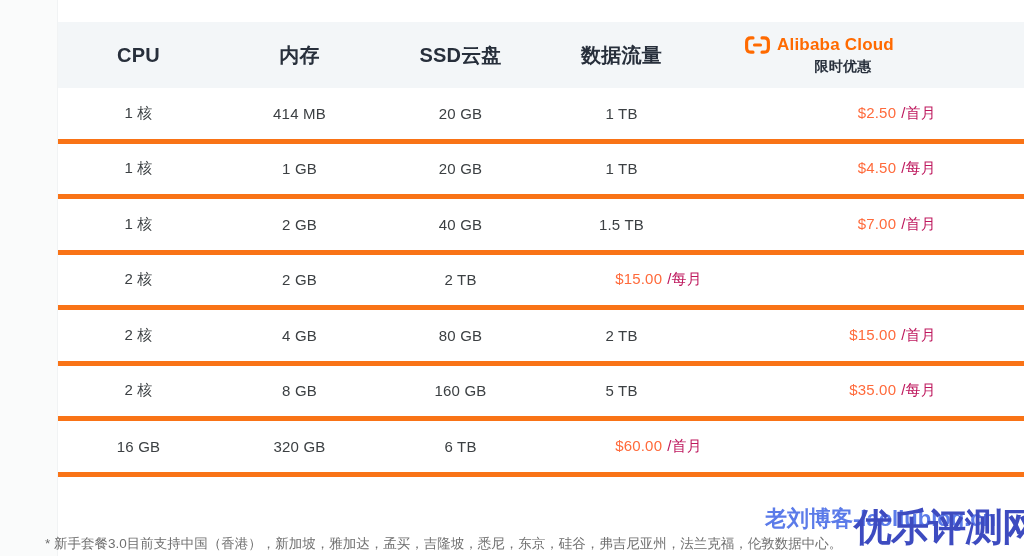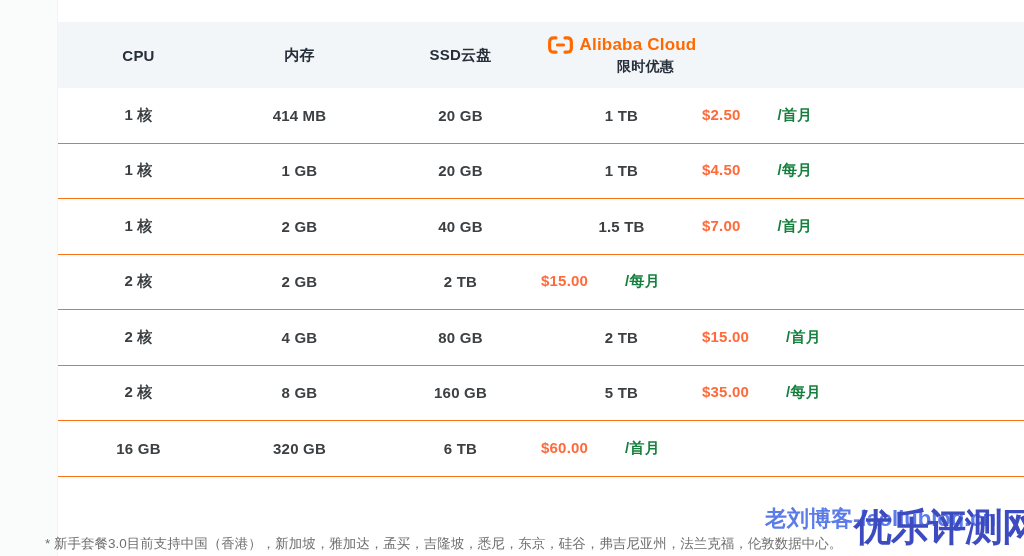--- a/index.html
+++ b/index.html
@@ -31,33 +31,32 @@
     grid-template-columns: 161px 161px 161px 161px 234px 1fr;
     align-items: center;
   }
   .table-header {
     height: 66px;
     background: var(--header-bg, #f3f6f8);
   }
   .data-row {
     height: 55.5px;
     box-sizing: border-box;
-    border-bottom: 1px solid #f97316;
+    border-bottom: 5px solid #f97316;
     background: #ffffff;
-    font-weight: bold;
   }
   .cell {
     text-align: center;
     font-size: 15px;
     color: #3c4043;
     letter-spacing: 0.2px;
   }
   .th {
     font-weight: bold;
-    font-size: 15px;
+    font-size: 20px;
     color: #272f3b;
   }
   .promo-head {
     display: flex;
     flex-direction: column;
     align-items: center;
     justify-content: center;
     gap: 3px;
   }
   .brand {
@@ -70,33 +69,32 @@
     white-space: nowrap;
   }
   .promo-sub {
     font-weight: bold;
     font-size: 14px;
     color: #272f3b;
     margin-left: 48px;
   }
   .price-cell {
     display: flex;
-    justify-content: flex-start;
+    justify-content: flex-end;
     align-items: baseline;
-    gap: 13px;
+    gap: 5px;
     white-space: nowrap;
   }
   .price {
     color: var(--price-orange, #ff6a3b);
     font-size: 15px;
   }
   .period {
-    color: #15803d;
+    color: #be185d;
     font-size: 15px;
-    margin-left: 24px;
   }
   .footnote {
     position: absolute;
     left: 45px;
     top: 535px;
     font-size: 13.5px;
     color: #6f6f6f;
     white-space: nowrap;
   }
   .wm-blog {
@@ -125,20 +123,21 @@
 <body>
 
 <div class="gutter"></div>
 
 <div class="pricing-table">
 
   <div class="grid-row table-header">
     <div class="cell th">CPU</div>
     <div class="cell th">内存</div>
     <div class="cell th">SSD云盘</div>
+    <div class="cell th">数据流量</div>
     <div class="cell promo-head">
       <div class="brand">
         <span style="display:inline-flex;">
           <svg width="27" height="20" viewBox="0 0 36 26" fill="none" stroke="currentColor" stroke-width="4.2" stroke-linecap="round" stroke-linejoin="round">
             <path d="M12 3.5 H9 Q3.5 3.5 3.5 9 V17 Q3.5 22.5 9 22.5 H12"></path>
             <path d="M24 3.5 H27 Q32.5 3.5 32.5 9 V17 Q32.5 22.5 27 22.5 H24"></path>
             <line x1="14" y1="13" x2="22" y2="13"></line>
           </svg>
         </span>
         <span>Alibaba Cloud</span>

